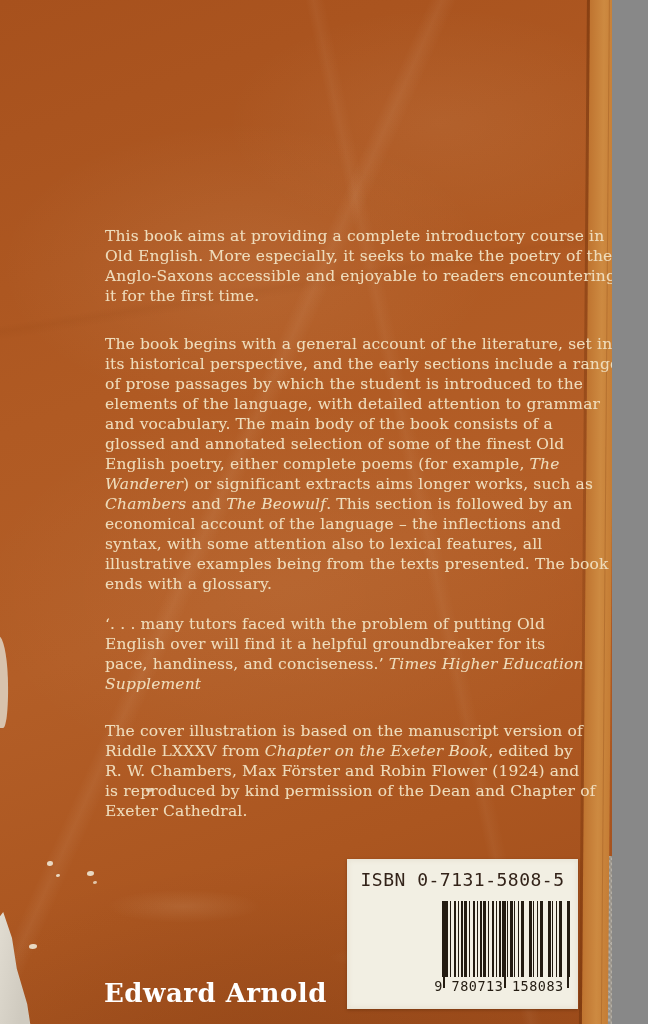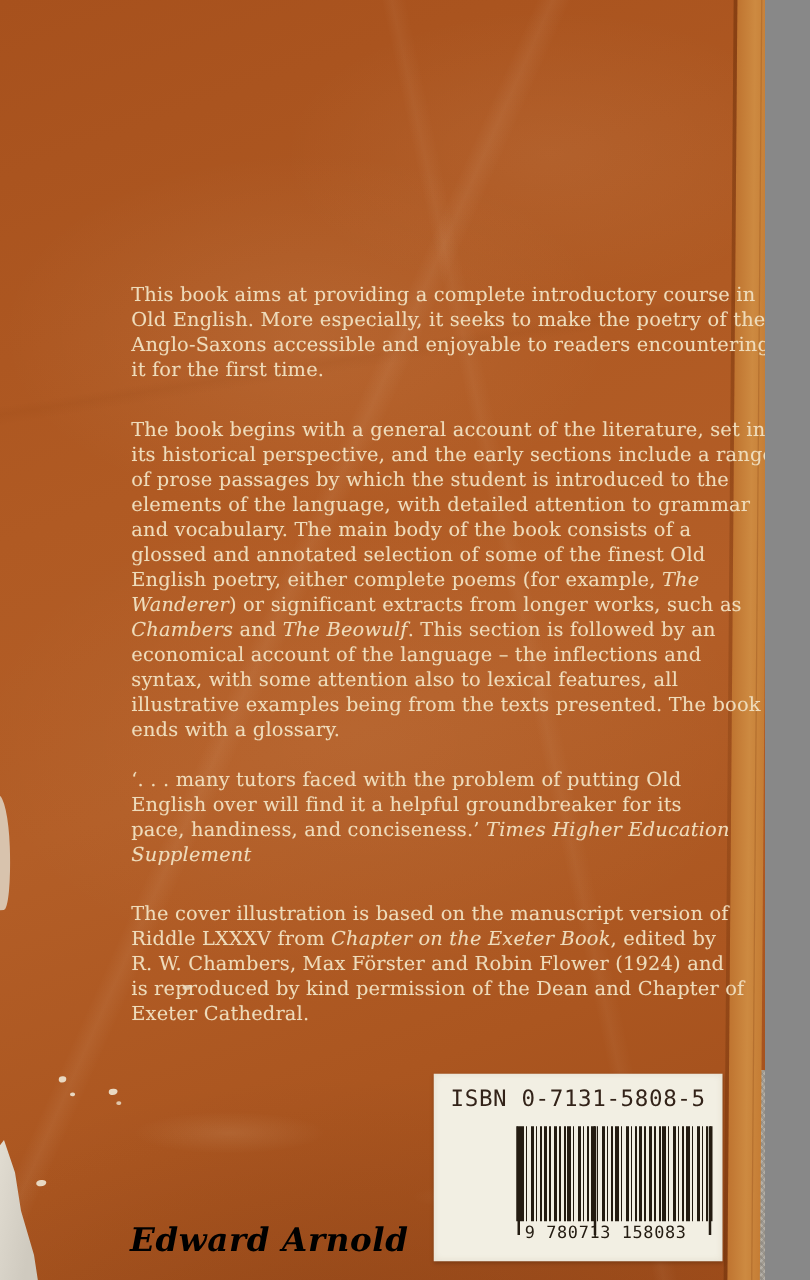--- a/index.html
+++ b/index.html
@@ -102,21 +102,21 @@
     margin-top: 47px;
   }
   .isbn-label {
     position: absolute; top: 10px; left: 0; width: 100%;
     text-align: center;
     font-family: "DejaVu Sans Mono", monospace;
     font-size: 18px; letter-spacing: .5px;
     color: #332319;
     white-space: nowrap;
   }
-  .barcode { position: absolute; right: 8px; top: 42px; width: 128px; height: 92px; padding-left: 29px; }
+  .barcode { position: absolute; right: 8px; top: 42px; width: 128px; height: 92px; }
   .barcode-bars {
     position: absolute; left: 0; right: 0; top: 0; bottom: 16px;
     background: repeating-linear-gradient(90deg,
       #241c12 0 1.5px,  #f2efe3 1.5px 3px,
       #241c12 3px 6px,  #f2efe3 6px 7.5px,
       #241c12 7.5px 8.5px, #f2efe3 8.5px 11.5px,
       #241c12 11.5px 14px, #f2efe3 14px 15.5px,
       #241c12 15.5px 16.5px, #f2efe3 16.5px 19px);
   }
   .guard { position: absolute; top: 0; bottom: 5px; width: 2px; background: #241c12; }
@@ -127,23 +127,22 @@
     position: absolute; left: -16px; right: -2px; bottom: 0; height: 15px;
     font-family: "DejaVu Sans Mono", monospace;
     font-size: 13.5px; letter-spacing: .5px;
     color: #241c12; text-align: center; white-space: nowrap;
   }
   
   .publisher-name {
     position: absolute; left: 104px; top: 978px;
     font-family: "DejaVu Serif", serif;
     font-weight: bold; font-size: 26px; letter-spacing: .5px;
-    color: #000000;
+    color: #ffffff;
     z-index: 5;
-    font-style: italic;
   }
 </style>
 </head>
 <body>
 
 <div id="stage">
 
   <div class="cover-base"></div>
   <div class="cover-texture"></div>
 
@@ -167,21 +166,21 @@
 Anglo-Saxons accessible and enjoyable to readers encountering
 it for the first time.</span></p>
 
   <p id="p2" class="body-text"><span>The book begins with a general account of the literature, set in
 its historical perspective, and the early sections include a range
 of prose passages by which the student is introduced to the
 elements of the language, with detailed attention to grammar
 and vocabulary. The main body of the book consists of a
 glossed and annotated selection of some of the finest Old
 English poetry, either complete poems (for example, </span><span class="italic">The
-Wanderer</span><span>) or significant extracts from longer works, such as
+Wanderer</span><span>) or significant extracts aims longer works, such as
 </span><span class="italic">Chambers</span><span> and </span><span class="italic">The Beowulf</span><span>. This section is followed by an
 economical account of the language – the inflections and
 syntax, with some attention also to lexical features, all
 illustrative examples being from the texts presented. The book
 ends with a glossary.</span></p>
 
   <p id="quote" class="body-text"><span>‘. . . many tutors faced with the problem of putting Old
 English over will find it a helpful groundbreaker for its
 pace, handiness, and conciseness.’ </span><span class="italic">Times Higher Education
 Supplement</span></p>

